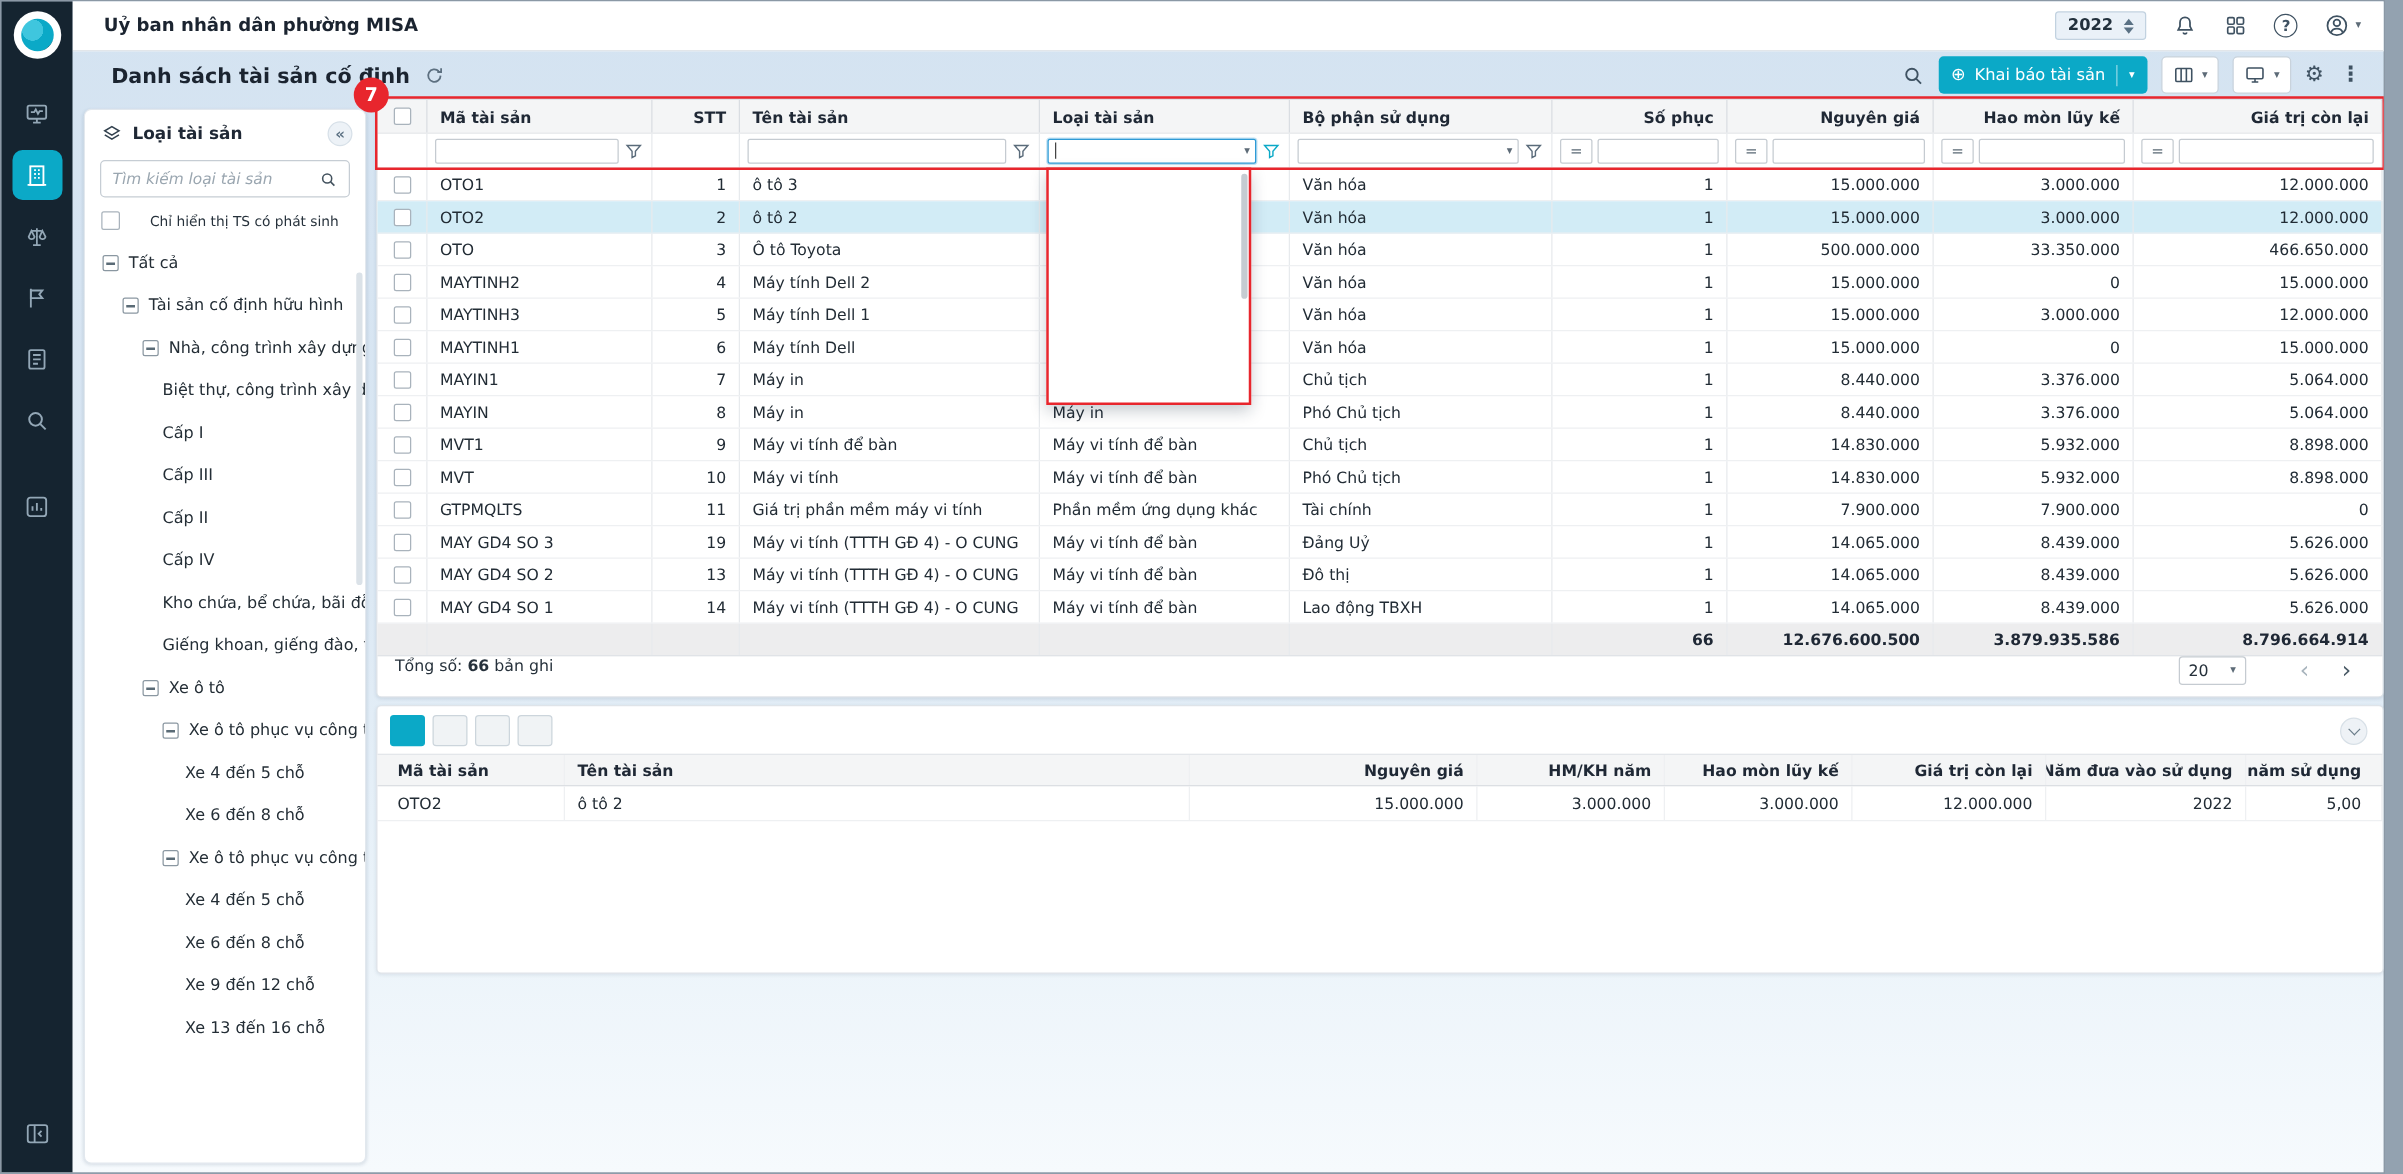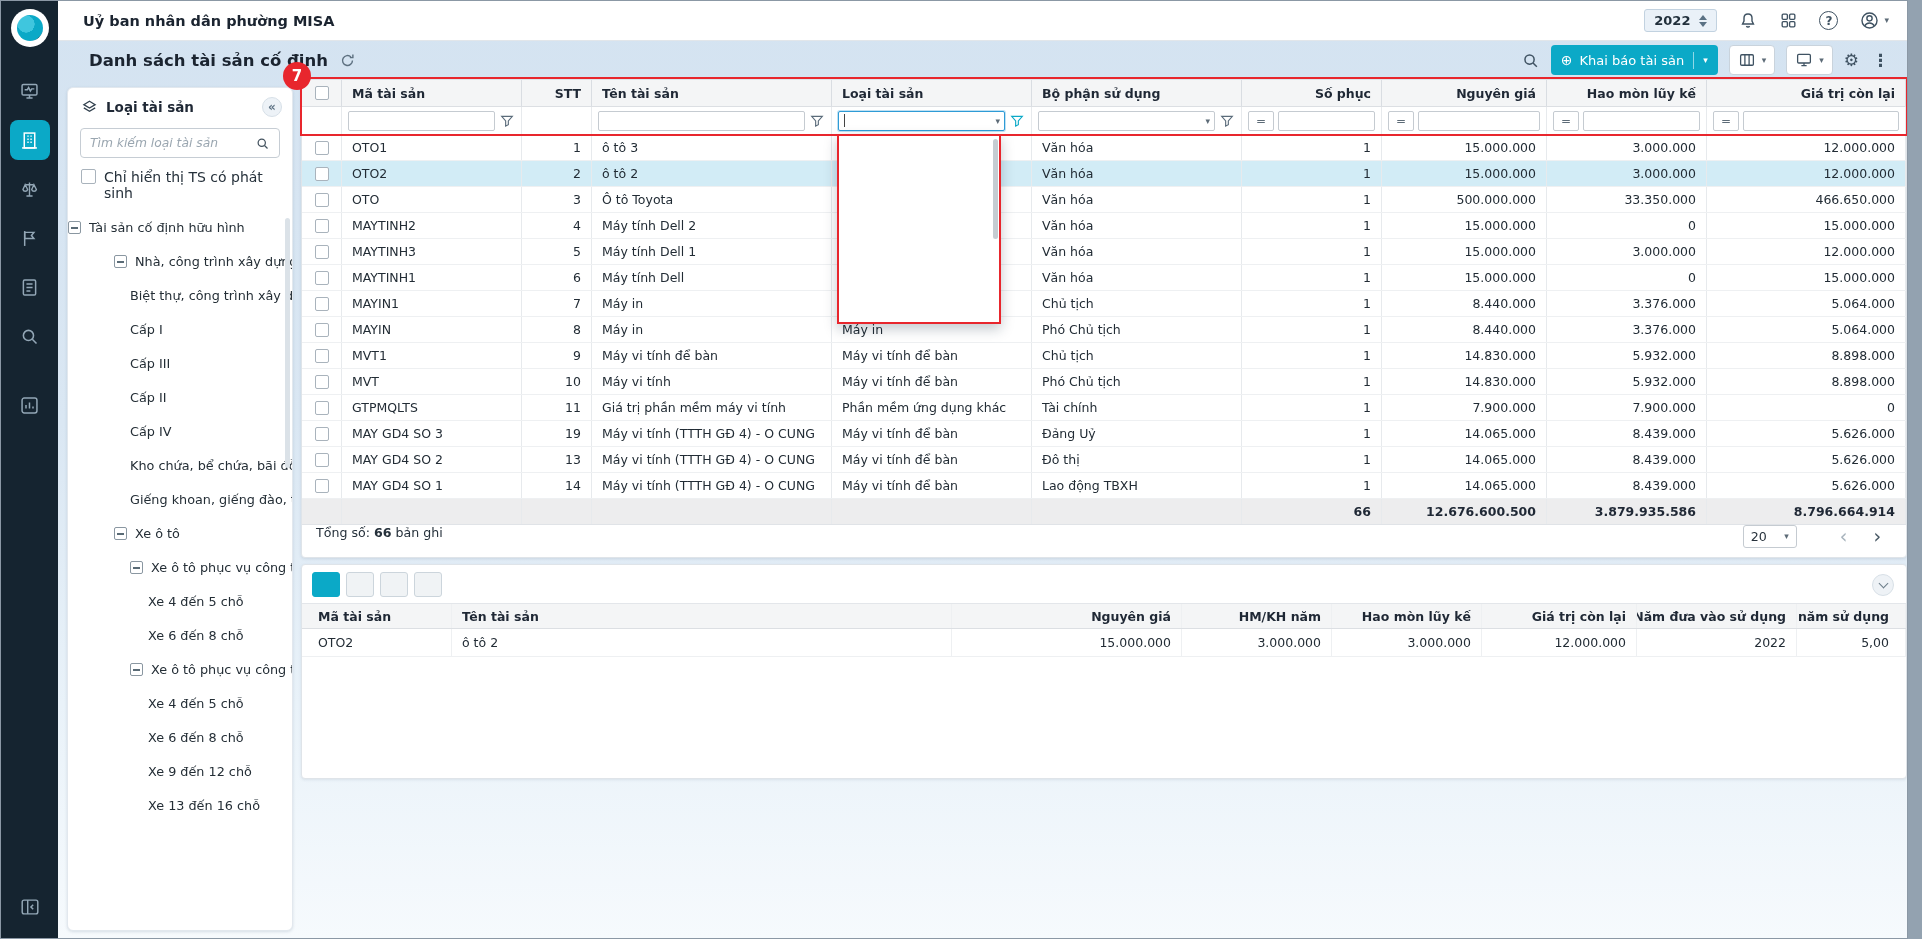--- a/index.html
+++ b/index.html
@@ -37,27 +37,27 @@
   .declare-btn{background:#0ba9c7;color:#fff;height:30px;border-radius:4px;display:flex;align-items:center;padding:0 10px;font-size:13px;gap:7px;cursor:pointer}
   .declare-div{width:1px;height:17px;background:rgba(255,255,255,.55);margin:0 2px}
   .declare-btn .caret{color:#fff}
   .tool-btn{height:30px;background:#fff;border:1px solid #c9d3dc;border-radius:4px;display:flex;align-items:center;gap:6px;padding:0 8px;cursor:pointer}
   .kebab{font-weight:bold;font-size:17px;letter-spacing:0;padding:0 2px}
   
   .tree-card{position:absolute;left:66px;top:86px;width:226px;height:844px;background:#fff;border:1px solid #e2e8ee;border-radius:6px;box-shadow:0 1px 3px rgba(30,60,90,.14);overflow:hidden;z-index:6}
   .tree-head{height:38px;display:flex;align-items:center;gap:8px;padding:0 10px 0 13px;font-weight:bold;font-size:13.5px;color:#1f2835}
   .coll-pill{margin-left:auto;width:20px;height:20px;border-radius:50%;background:#edf2f7;border:1px solid #d7e0e8;color:#5d7284;font-size:12px;display:flex;align-items:center;justify-content:center;cursor:pointer;line-height:1}
   .tree-search{margin:2px 12px 9px;height:30px;border:1px solid #c6cdd4;border-radius:4px;display:flex;align-items:center;justify-content:space-between;padding:0 9px;color:#9aa6b0;font-style:italic;font-size:12.3px}
-  .tree-only{display:flex;align-items:flex-start;gap:8px;padding:2px 13px 9px;font-size:14px;color:#26313b}
+  .tree-only{display:flex;align-items:flex-end;gap:24px;padding:2px 13px 9px;font-size:11px;color:#26313b}
   .cb{width:15px;height:15px;border:1.5px solid #a9b3bc;border-radius:2px;background:#fff;flex:none}
   .tree-list{display:flex;flex-direction:column}
   .tree-item{height:34px;display:flex;align-items:center;font-size:12.8px;color:#242e36;cursor:pointer;white-space:nowrap;overflow:hidden}
   .tgl{width:13px;height:13px;border:1px solid #8a97a1;border-radius:2px;margin-right:8px;position:relative;flex:none}
   .tgl::after{content:"";position:absolute;left:2px;right:2px;top:5px;height:2px;background:#5a6b76}
-  .lvl0{padding-left:14px}.lvl1{}.lvl2{padding-left:46px}.lvl3{padding-left:62px}.lvl4{padding-left:80px}
+  .lvl0{padding-left:14px}.lvl1{padding-left:30px}.lvl2{padding-left:46px}.lvl3{padding-left:62px}.lvl4{padding-left:80px}
   .tree-scroll{position:absolute;right:2px;top:130px;width:5px;height:250px;background:#dbe2e8;border-radius:3px}
   
   .grid-card{position:absolute;left:300px;top:78px;width:1606px;background:#fff;border:1px solid #dfe4e9;border-radius:4px;box-shadow:0 1px 3px rgba(30,60,90,.12);z-index:6}
   .cell{height:100%;display:flex;align-items:center;padding:0 10px;border-right:1px solid #e7eaed;overflow:hidden;white-space:nowrap}
   .c0{width:40px;justify-content:center;padding:0}
   .c1{width:180px}.c2{width:70px;justify-content:flex-end}.c3{width:240px}.c4{width:200px}.c5{width:210px}
   .c6{width:140px;justify-content:flex-end}.c7{width:165px;justify-content:flex-end}.c8{width:160px;justify-content:flex-end}.c9{flex:1;justify-content:flex-end}
   .t-head{display:flex;height:27px;border-bottom:1px solid #dcdfe3;background:#f4f5f6;border-radius:4px 4px 0 0}
   .t-head .cell{font-weight:bold;color:#1f2835;border-right-color:#d9dde2;cursor:pointer}
   .t-filter{display:flex;height:28px;border-bottom:1px solid #e0e3e7}
@@ -256,20 +256,24 @@
           <circle cx="10.8" cy="10.8" r="5.8"></circle>
           <path d="M15.2 15.2 20 20"></path>
         </svg>
     </div>
     <div class="tree-only">
       <span class="cb"></span>
       <span>Chỉ hiển thị TS có phát sinh</span>
     </div>
     <div class="tree-list">
 
+    <div class="tree-item lvl0">
+          <span class="tgl"></span>
+          <span>Tất cả</span>
+        </div>
         <div class="tree-item lvl1">
           <span class="tgl"></span>
           <span>Tài sản cố định hữu hình</span>
         </div>
         <div class="tree-item lvl2">
           <span class="tgl"></span>
           <span>Nhà, công trình xây dựng</span>
         </div>
         <div class="tree-item lvl3 leaf">
 

